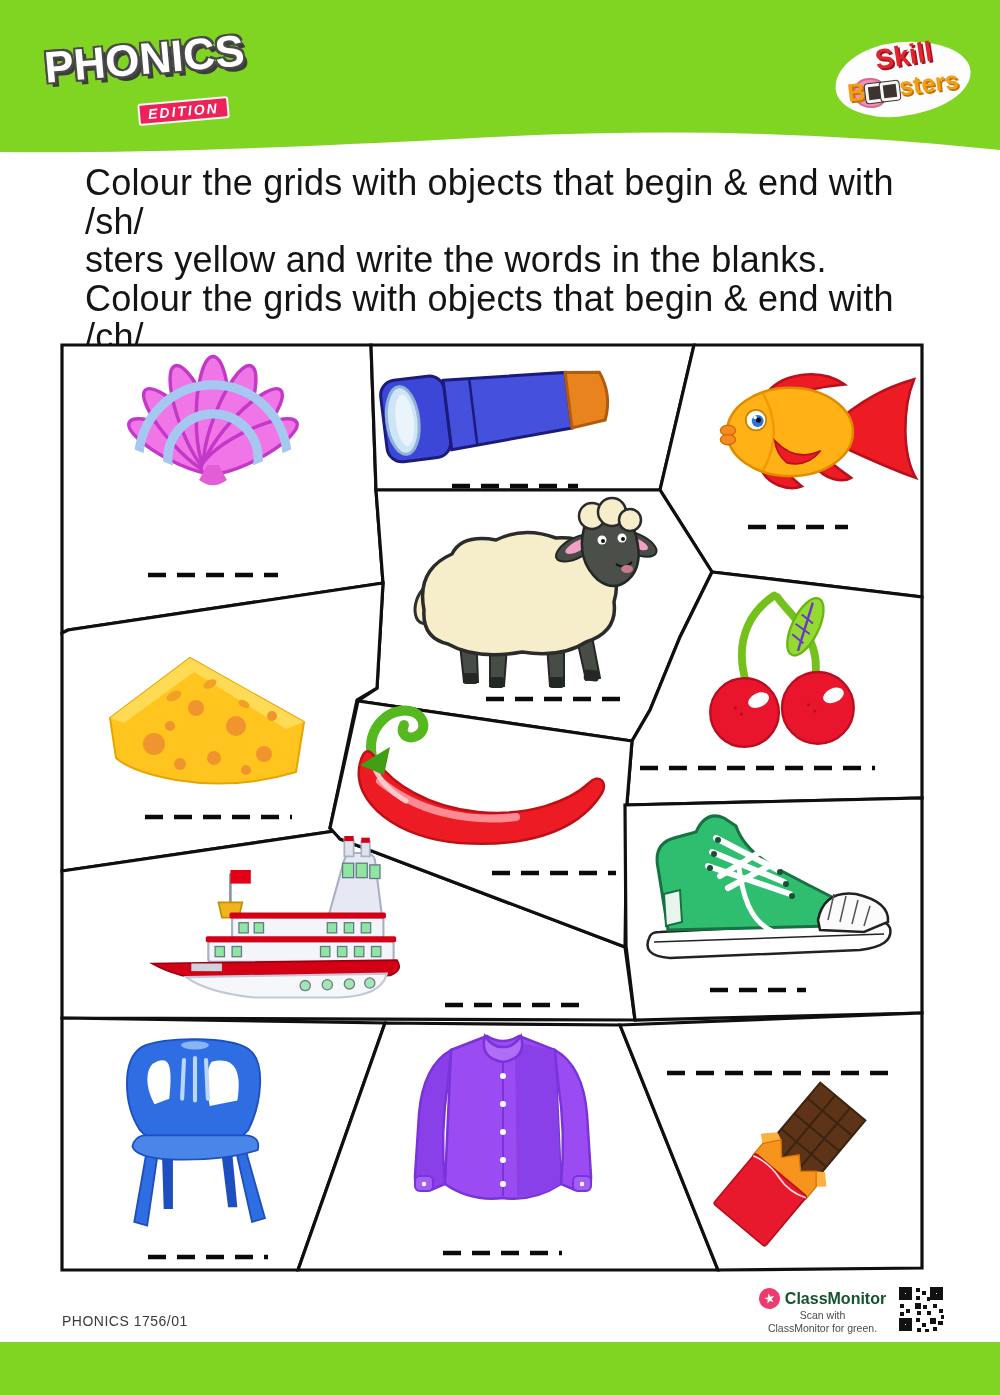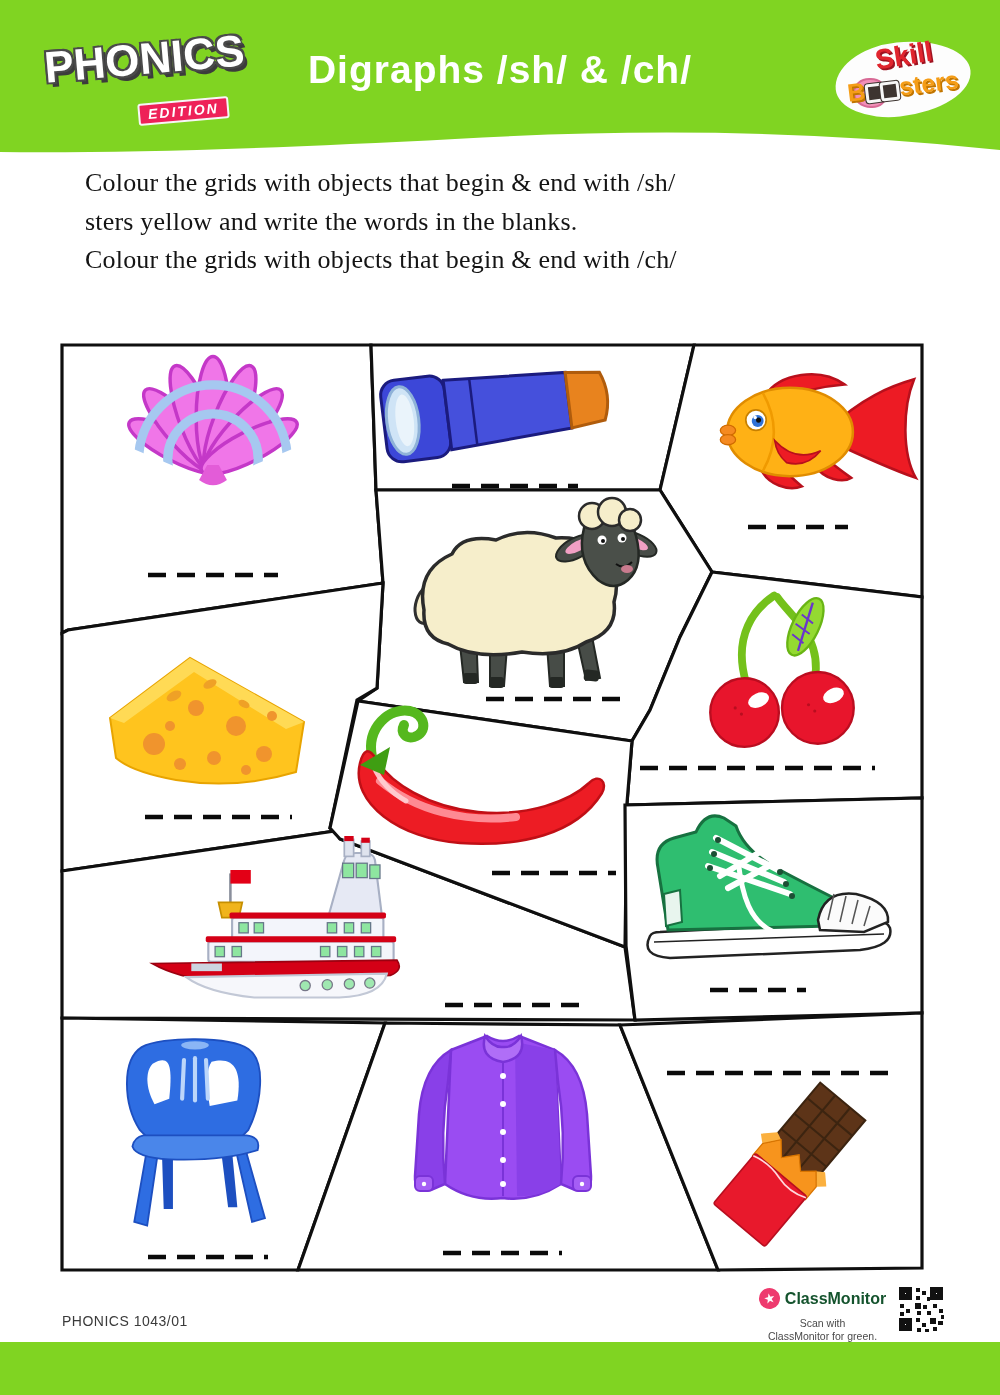--- a/index.html
+++ b/index.html
@@ -25,47 +25,46 @@
     font-size:25px;font-weight:800;color:#f59d17;text-shadow:1.5px 2px 0 #c17500;white-space:nowrap;}
   .glasses{display:inline-block;position:relative;width:34px;height:16px;vertical-align:-1px;}
   .glasses span{position:absolute;top:0;width:13px;height:13px;background:#3d3430;
     border:3px solid #f7f7f7;border-radius:3px;box-shadow:0 0 0 1px #3d3430;}
   .glasses .gl-l{left:0;} .glasses .gl-r{right:0;}
   .glasses i{position:absolute;left:14px;top:5px;width:6px;height:3px;background:#3d3430;}
   .brain{position:absolute;left:20px;top:40px;width:30px;height:26px;background:#f290b8;
     border-radius:50% 50% 45% 55%;border:2px solid #d86a96;}
   
   .instructions{position:absolute;left:85px;top:164px;width:840px;
-    font-size:26px;line-height:38.5px;color:#141414;letter-spacing:0.2px;font-weight:500;font-family:Liberation Serif, serif;}
+    font-size:36px;line-height:38.5px;color:#141414;letter-spacing:0.2px;font-weight:500;}
   
   .grid-svg{position:absolute;left:0;top:0;width:1000px;height:1395px;}
   
   .footer-code{position:absolute;left:62px;top:1313px;font-size:14px;color:#3a3a3a;letter-spacing:0.5px;}
   .cm-block{position:absolute;left:755px;top:1288px;width:135px;text-align:center;}
   .cm-row{display:flex;align-items:center;justify-content:center;gap:5px;}
   .cm-star{width:21px;height:21px;border-radius:50%;background:#ee3a6e;color:#fff;
     font-size:13px;line-height:21px;text-align:center;transform:rotate(-12deg);}
   .cm-name{font-size:16px;font-weight:700;color:#14532d;}
-  .cm-scan{margin-top:8px;font-size:10.5px;line-height:13px;color:#4a4a4a;}
+  .cm-scan{margin-top:0;font-size:10.5px;line-height:13px;color:#4a4a4a;}
   .qr{position:absolute;left:897px;top:1285px;}
   .green-bar{position:absolute;left:0;top:1342px;width:1000px;height:53px;background:#80d422;}
 </style>
 </head>
 <body>
 
 <div class="page">
 
   <svg class="header-svg" viewBox="0 0 1000 170">
     <path d="M0,0 H1000 V150 Q740,122 455,139 Q170,154 0,152 Z" fill="#80d422"></path>
   </svg>
 
   <div class="phonics-logo">PHONICS</div>
   <div class="edition-badge">EDITION</div>
 
-  <div class="page-title">Digraphs /sh/ &amp; /ch/</div>
 
   <div class="skill-logo">
     <div class="skill-blob"></div>
     <div class="brain"></div>
     <div class="skill-word1">Skill</div>
     <div class="skill-word2"><span>B</span><span class="glasses"><span class="gl-l"></span><i></i><span class="gl-r"></span></span><span>sters</span></div>
   </div>
 
   <div class="instructions">
     <div>Colour the grids with objects that begin &amp; end with /sh/</div>
@@ -360,21 +359,21 @@
       <line x1="640" y1="768" x2="875" y2="768"></line>
       <line x1="492" y1="873" x2="616" y2="873"></line>
       <line x1="445" y1="1005" x2="585" y2="1005"></line>
       <line x1="710" y1="990" x2="806" y2="990"></line>
       <line x1="148" y1="1257" x2="268" y2="1257"></line>
       <line x1="443" y1="1253" x2="562" y2="1253"></line>
       <line x1="667" y1="1073" x2="898" y2="1073"></line>
     </g>
   </svg>
 
-  <div class="footer-code">PHONICS 1043/01</div>
+  <div class="footer-code">PHONICS 1756/01</div>
 
   <div class="cm-block">
     <div class="cm-row">
       <div class="cm-star">★</div>
       <div class="cm-name">ClassMonitor</div>
     </div>
     <div class="cm-scan">
       <div>Scan with</div>
       <div>ClassMonitor for green.</div>
     </div>

